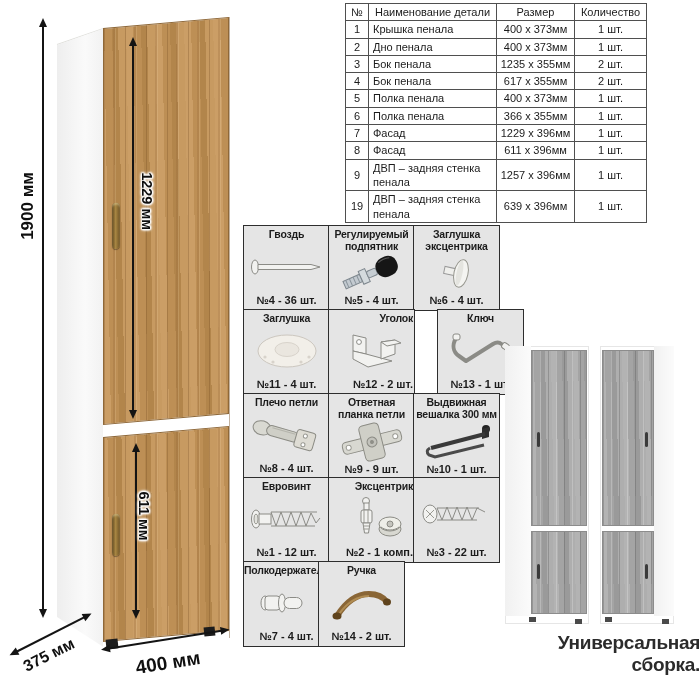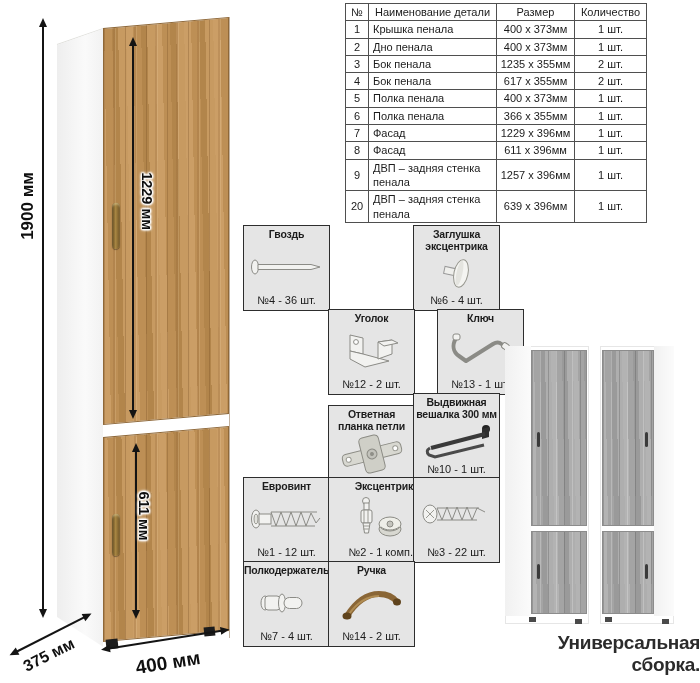--- a/index.html
+++ b/index.html
@@ -51,21 +51,21 @@
     font-weight:400;text-align:center;overflow:hidden;}
   .parts-table td.name{text-align:left;padding-left:4px;}
 
   
   .hw-grid{position:absolute;left:243px;top:225px;width:257px;height:422px;}
   .hw-cell{position:absolute;width:87px;height:86px;border:1px solid #2d2d2d;background:#e5e5e5;
     box-sizing:border-box;display:flex;flex-direction:column;align-items:center;
     justify-content:space-between;padding:3px 1px 4px 1px;}
   .hw-name{font-weight:bold;font-size:10.5px;line-height:1.12;text-align:center;letter-spacing:-.2px;}
   .hw-icon{flex:1;display:flex;align-items:center;justify-content:center;}
-  .hw-count{font-weight:normal;font-size:11px;}
+  .hw-count{font-weight:bold;font-size:11px;}
 
   
   .mini-cab{position:absolute;background:#fff;box-shadow:inset 0 0 0 1px #e6e6e6;}
   .mini-side{position:absolute;top:0;bottom:8px;background:linear-gradient(to right,#f1f1f1,#fbfbfb);}
   .mini-door{position:absolute;box-sizing:border-box;border:1px solid #8c8c8c;
     background:
       repeating-linear-gradient(90deg, rgba(60,60,60,.25) 0 1px, rgba(0,0,0,0) 1px 8px,
         rgba(255,255,255,.22) 8px 9px, rgba(0,0,0,0) 9px 16px),
       repeating-linear-gradient(89deg, #b3b3b3 0 5px, #a4a4a4 5px 11px, #9a9a9a 11px 16px, #aeaeae 16px 22px);}
   .mini-handle{position:absolute;width:3px;height:15px;background:#3a3a3a;border-radius:2px;}
@@ -177,21 +177,21 @@
             <td>611 x 396мм</td>
             <td>1 шт.</td>
           </tr>
         <tr>
             <td>9</td>
             <td class="name">ДВП – задняя стенка пенала</td>
             <td>1257 x 396мм</td>
             <td>1 шт.</td>
           </tr>
         <tr>
-            <td>20</td>
+            <td>19</td>
             <td class="name">ДВП – задняя стенка пенала</td>
             <td>639 x 396мм</td>
             <td>1 шт.</td>
           </tr>
       </tbody>
     </table>
   </div>
 
   <div class="hw-grid">
 
@@ -199,37 +199,67 @@
       <div class="hw-name">Гвоздь</div>
       <div class="hw-icon">
         <svg width="76" height="30" viewBox="0 0 76 30">
             <ellipse class="ln" cx="6" cy="15" rx="3.5" ry="7"></ellipse>
             <path class="ln" d="M9 12.5 H62 L71 15 L62 17.5 H9 Z"></path>
           </svg>
       </div>
       <div class="hw-count">№4 - 36 шт.</div>
     </div>
 
+    <div class="hw-cell" style="left:85px;top:0;">
+      <div class="hw-name">Регулируемый подпятник</div>
+      <div class="hw-icon">
+        <svg width="76" height="38" viewBox="0 0 76 38">
+            <g transform="rotate(-24 38 19)">
+              <rect x="8" y="15" width="18" height="8" fill="#c3cad0" stroke="#7d868d"></rect>
+              <path d="M11 15v8M15 15v8M19 15v8M23 15v8" stroke="#8b959c" fill="none"></path>
+              <rect x="26" y="12" width="7" height="14" fill="#d4dadd" stroke="#7d868d"></rect>
+              <rect x="33" y="15.5" width="10" height="7" rx="2" fill="#c6cdd2" stroke="#7d868d"></rect>
+              <rect x="43" y="9" width="22" height="20" rx="9" fill="#161616"></rect>
+              <path d="M48 12 q6 -2 12 0" stroke="#555" fill="none"></path>
+            </g>
+          </svg>
+      </div>
+      <div class="hw-count">№5 - 4 шт.</div>
+    </div>
 
     <div class="hw-cell" style="left:170px;top:0;">
       <div class="hw-name">Заглушка эксцентрика</div>
       <div class="hw-icon">
         <svg width="76" height="38" viewBox="0 0 76 38">
             <g transform="rotate(12 40 19)">
               <rect x="25" y="15.5" width="11" height="7" fill="#efefec" stroke="#999"></rect>
               <ellipse cx="42" cy="19" rx="7" ry="14" fill="#f4f4f1" stroke="#97978f"></ellipse>
               <ellipse cx="40.5" cy="19" rx="3" ry="13" fill="#e4e4df"></ellipse>
             </g>
           </svg>
       </div>
       <div class="hw-count">№6 - 4 шт.</div>
     </div>
 
-
-    <div class="hw-cell" style="left:85px;top:84px;">
+    <div class="hw-cell" style="left:0;top:84px;">
+      <div class="hw-name">Заглушка</div>
+      <div class="hw-icon">
+        <svg width="76" height="40" viewBox="0 0 76 40">
+            <ellipse cx="38" cy="20" rx="29" ry="16" fill="#f2efe9" stroke="#ccc7bf"></ellipse>
+            <ellipse cx="38" cy="18.5" rx="12" ry="7" fill="#eae6df" stroke="#d8d3cb"></ellipse>
+            <circle cx="16" cy="26" r="1.6" fill="#d8d3cb"></circle>
+            <circle cx="60" cy="26" r="1.6" fill="#d8d3cb"></circle>
+            <circle cx="24" cy="31" r="1.6" fill="#d8d3cb"></circle>
+            <circle cx="52" cy="31" r="1.6" fill="#d8d3cb"></circle>
+          </svg>
+      </div>
+      <div class="hw-count">№11 - 4 шт.</div>
+    </div>
+
+    <div class="hw-cell" style="left:85px;top:84px;align-items:flex-end;">
       <div class="hw-name">Уголок</div>
       <div class="hw-icon">
         <svg width="76" height="42" viewBox="0 0 76 42">
             <path class="ln" d="M16 5 l13 3 v16 l-13 -3 z"></path>
             <circle cx="22" cy="12" r="2.4" fill="#fff" stroke="#8b8b86"></circle>
             <path class="ln" d="M16 21 l13 3 l26 7 l-24 6 l-15 -8 z"></path>
             <path class="ln" d="M44 12 l14 -2 v14 l-14 5 z"></path>
             <path class="ln" d="M44 12 l14 -2 l6 3 l-14 3 z"></path>
           </svg>
       </div>
@@ -241,22 +271,38 @@
       <div class="hw-icon">
         <svg width="76" height="42" viewBox="0 0 76 42">
             <path class="nofill" stroke-width="4" stroke-linecap="round" d="M13 8 c-4 7 -3 14 3 18 l7 5 M23 31 l27 -17 c5 -3 9 -1 11 3"></path>
             <rect x="10" y="4" width="7" height="6" rx="2" class="ln"></rect>
             <rect x="59" y="13" width="7" height="6" rx="2" class="ln" transform="rotate(35 62 16)"></rect>
           </svg>
       </div>
       <div class="hw-count">№13 - 1 шт.</div>
     </div>
 
-
-    <div class="hw-cell" style="left:85px;top:168px;margin-top:12px;">
+    <div class="hw-cell" style="left:0;top:168px;">
+      <div class="hw-name">Плечо петли</div>
+      <div class="hw-icon">
+        <svg width="76" height="42" viewBox="0 0 76 42">
+            <g transform="rotate(16 38 21)">
+              <ellipse cx="12" cy="21" rx="9" ry="7" fill="#d9d9d2" stroke="#8b8b84"></ellipse>
+              <rect x="17" y="16" width="33" height="10" rx="5" fill="#cfcfc7" stroke="#8b8b84"></rect>
+              <rect x="47" y="12" width="19" height="18" rx="3" fill="#dedcd4" stroke="#8b8b84"></rect>
+              <circle cx="56" cy="17" r="2" fill="#fff" stroke="#9a9a93"></circle>
+              <circle cx="56" cy="26" r="2" fill="#fff" stroke="#9a9a93"></circle>
+              <path d="M22 18 h24" stroke="#b4b4ac"></path>
+            </g>
+          </svg>
+      </div>
+      <div class="hw-count">№8 - 4 шт.</div>
+    </div>
+
+    <div class="hw-cell" style="left:85px;top:168px;">
       <div class="hw-name">Ответная планка петли</div>
       <div class="hw-icon">
         <svg width="76" height="42" viewBox="0 0 76 42">
             <g transform="rotate(-14 38 21)">
               <rect x="8" y="15" width="60" height="12" rx="4" fill="#d8d8d1" stroke="#8b8b84"></rect>
               <rect x="28" y="3" width="20" height="36" rx="4" fill="#cfcfc7" stroke="#8b8b84"></rect>
               <circle cx="38" cy="21" r="5" fill="#c2c2bb" stroke="#8b8b84"></circle>
               <circle cx="38" cy="21" r="2" fill="#8f8f88"></circle>
               <circle cx="14" cy="21" r="2.5" fill="#fff" stroke="#9a9a93"></circle>
               <circle cx="62" cy="21" r="2.5" fill="#fff" stroke="#9a9a93"></circle>
@@ -330,21 +376,21 @@
         <svg width="76" height="30" viewBox="0 0 76 30">
             <ellipse class="ln" cx="16" cy="15" rx="4" ry="7"></ellipse>
             <rect class="ln" x="16" y="8" width="15" height="14" rx="3"></rect>
             <ellipse class="ln" cx="33" cy="15" rx="3.5" ry="9"></ellipse>
             <rect class="ln" x="35" y="9.5" width="18" height="11" rx="5.5"></rect>
           </svg>
       </div>
       <div class="hw-count">№7 - 4 шт.</div>
     </div>
 
-    <div class="hw-cell" style="left:85px;top:336px;">
+    <div class="hw-cell" style="left:75px;top:336px;">
       <div class="hw-name">Ручка</div>
       <div class="hw-icon">
         <svg width="76" height="42" viewBox="0 0 76 42">
             <path d="M13 34 Q 27 12 45 12 Q 57 12 63 20" stroke="#8a6636" stroke-width="6" fill="none" stroke-linecap="round"></path>
             <path d="M15 32 Q 28 14 45 14" stroke="#b08c52" stroke-width="2" fill="none"></path>
             <ellipse cx="13" cy="34" rx="4.5" ry="3.5" fill="#5f431c"></ellipse>
             <ellipse cx="63" cy="20" rx="4" ry="3.5" fill="#5f431c"></ellipse>
           </svg>
       </div>
       <div class="hw-count">№14 - 2 шт.</div>

